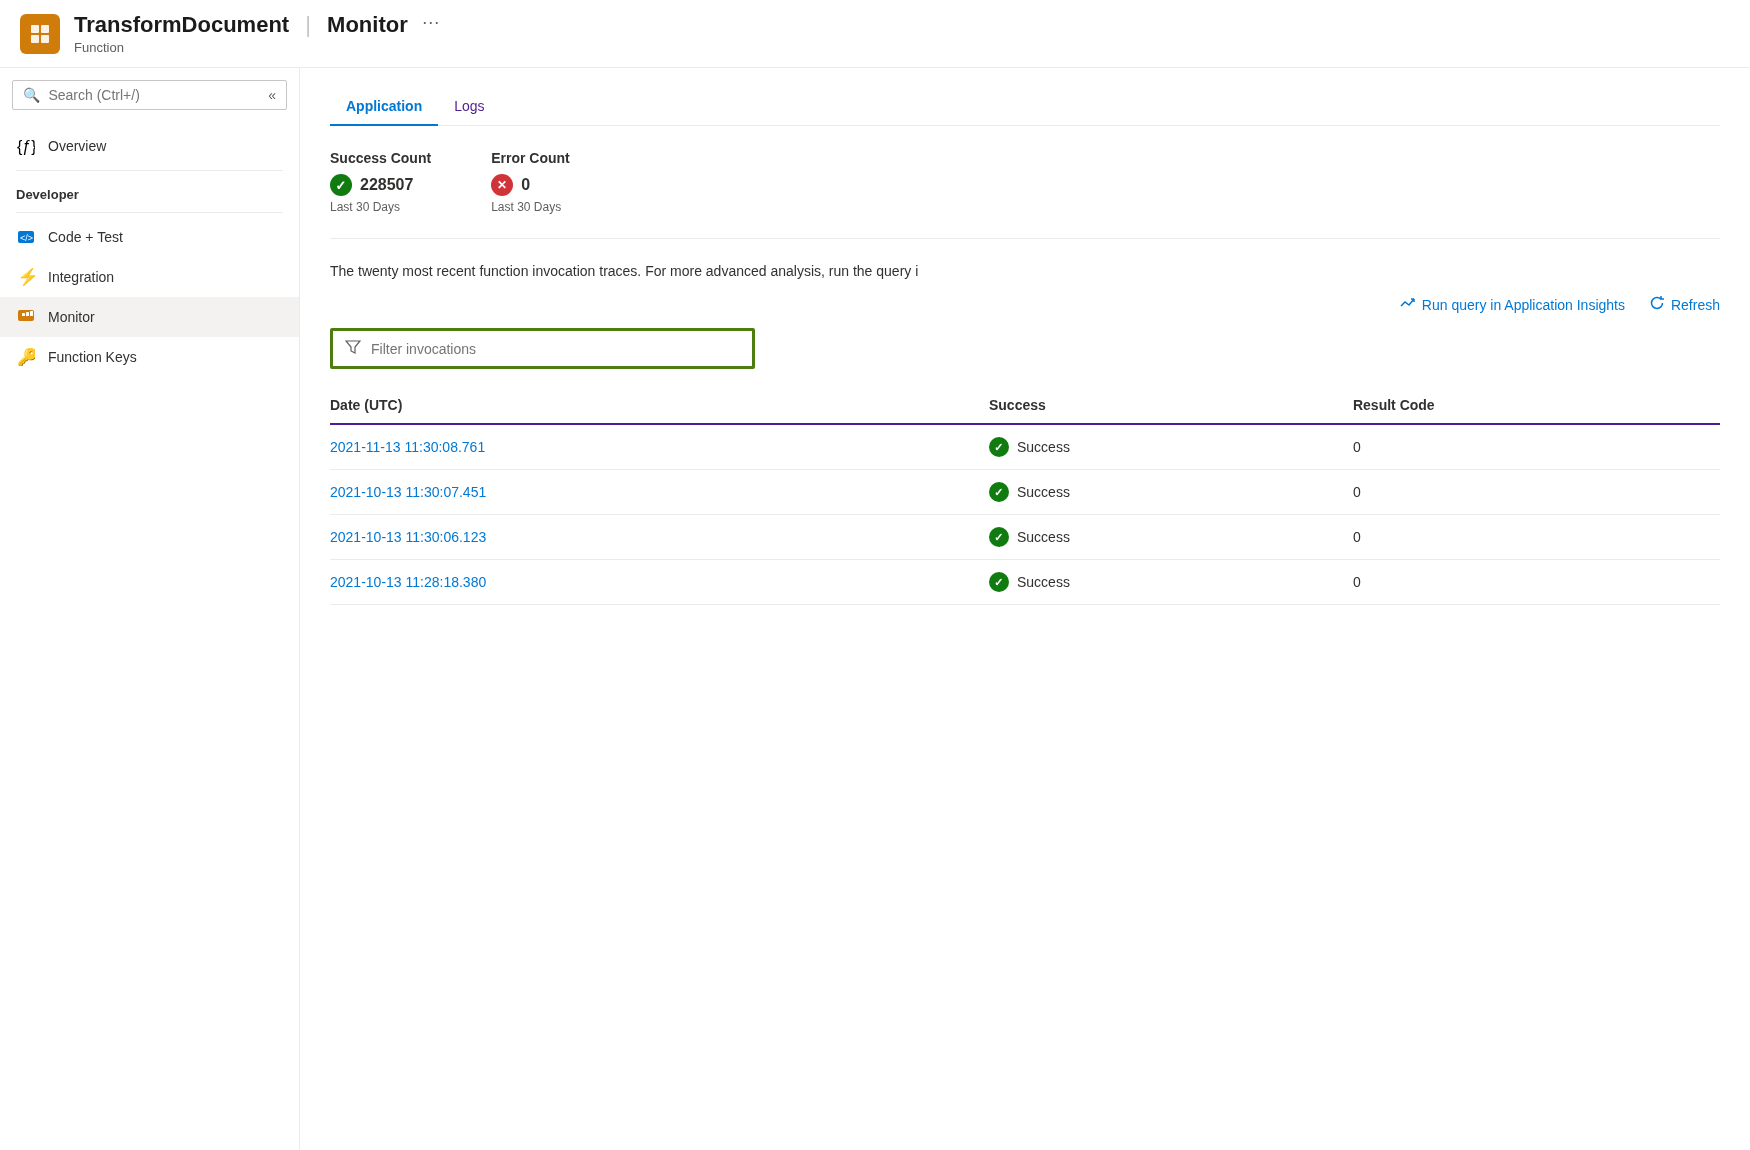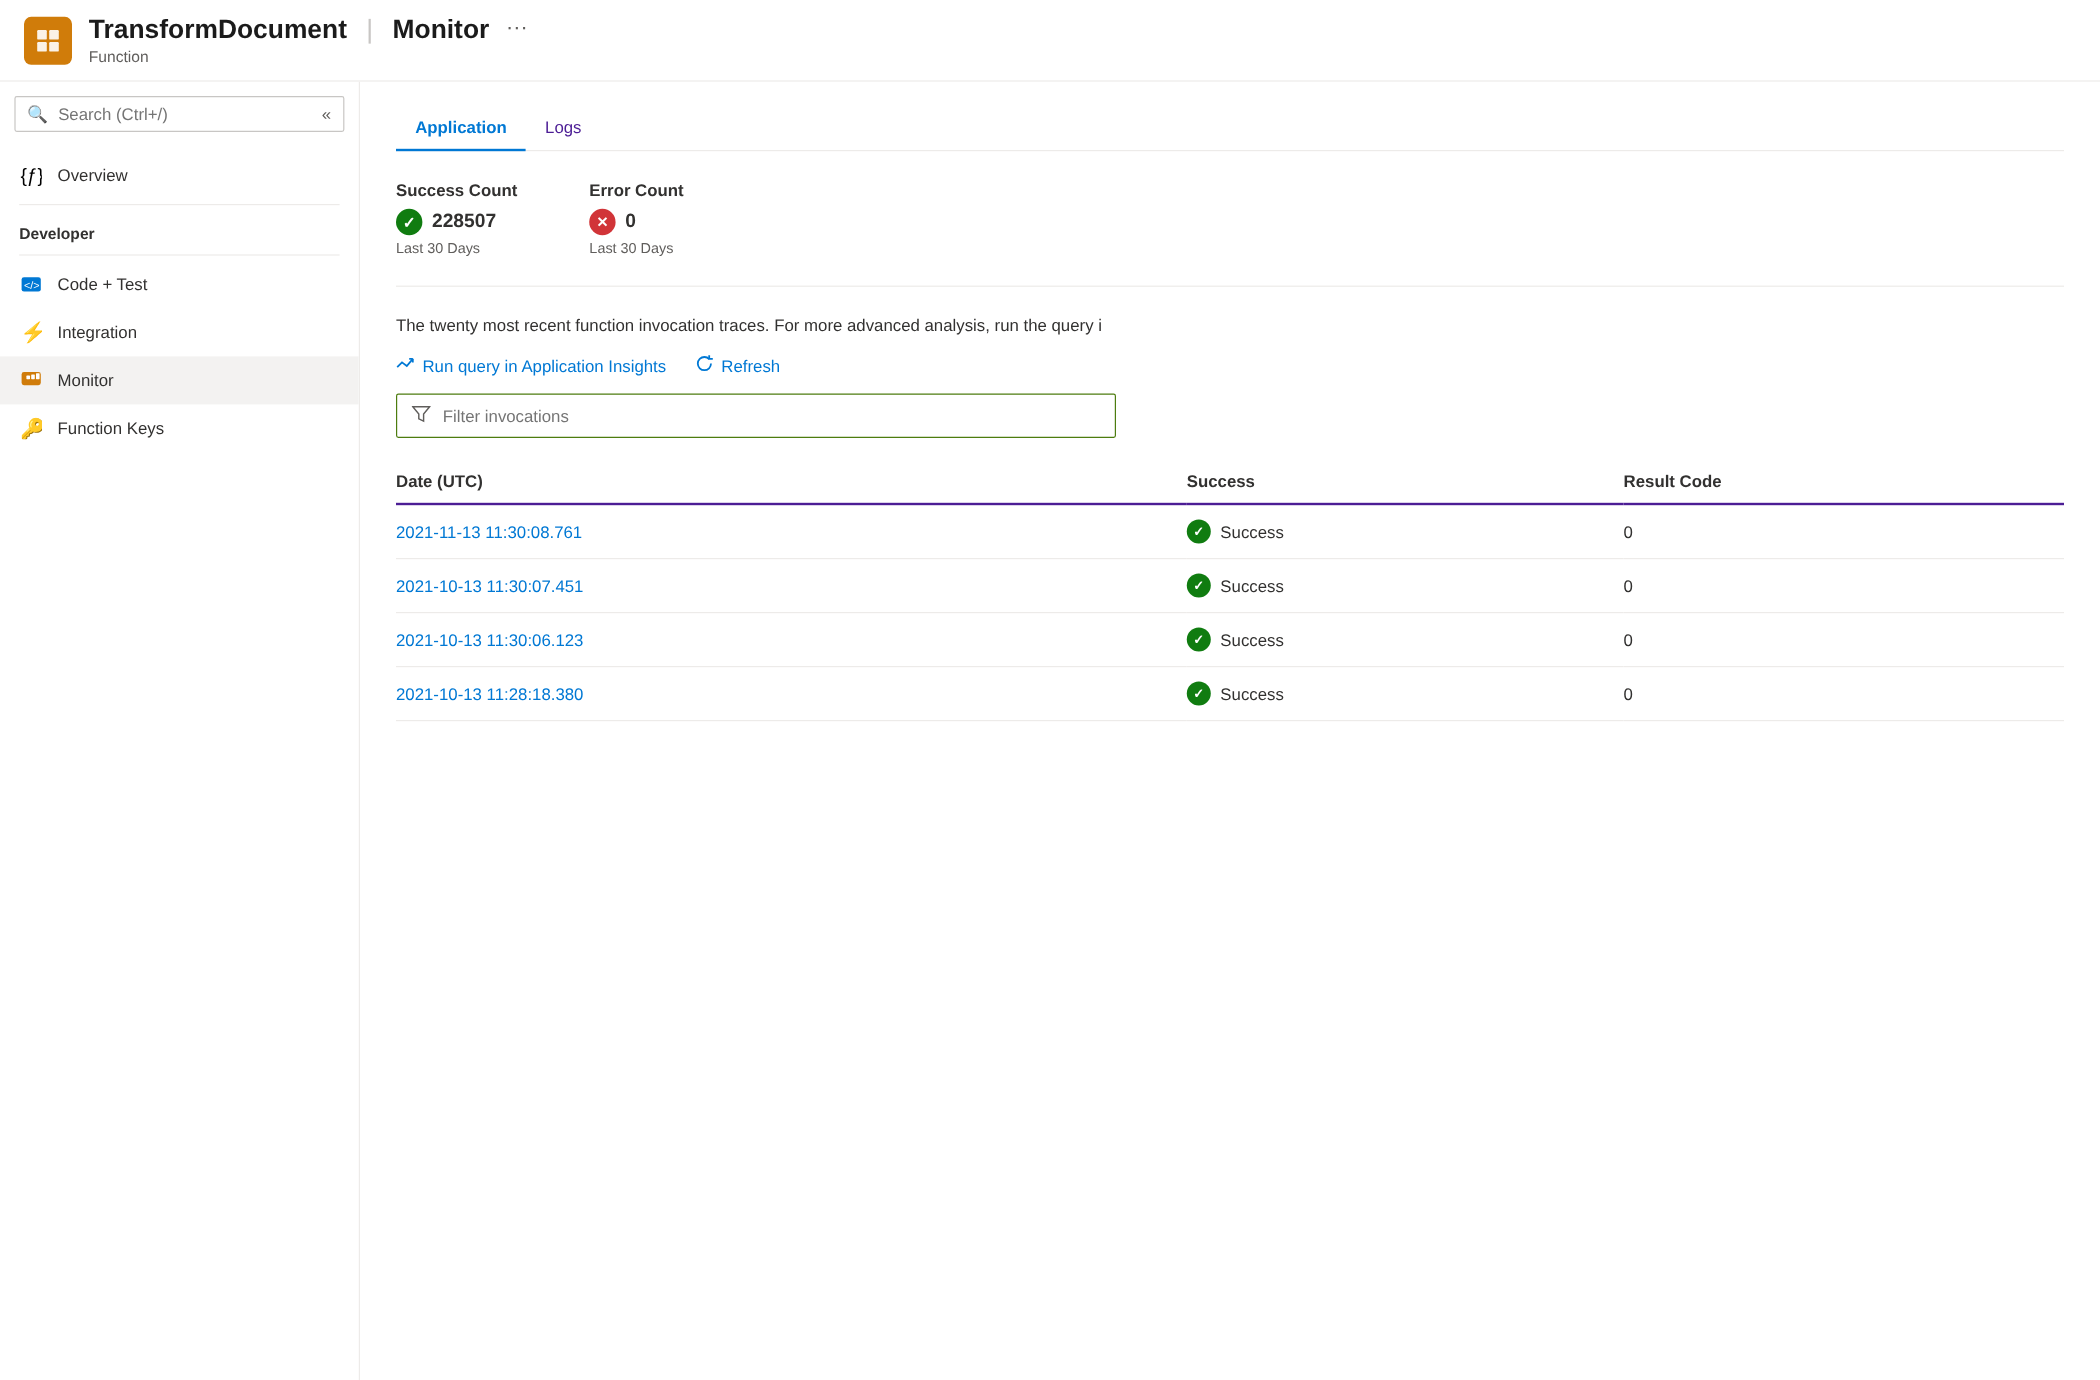--- a/index.html
+++ b/index.html
@@ -51,25 +51,25 @@
     .error-icon { width: 22px; height: 22px; background: #d13438; border-radius: 50%; display: flex; align-items: center; justify-content: center; flex-shrink: 0; }
     .error-icon::after { content: '✕'; color: white; font-size: 12px; font-weight: 700; }
 
     .stats-divider { height: 1px; background: #edebe9; margin-bottom: 24px; }
 
     
     .section-title { font-size: 20px; font-weight: 700; margin-bottom: 10px; }
     .section-desc { font-size: 14px; color: #323130; margin-bottom: 16px; }
 
     
-    .action-bar { display: flex; align-items: center; gap: 24px; margin-bottom: 14px; }
+    .action-bar { display: flex; align-items: center; gap: 24px; margin-bottom: 14px; justify-content: flex-end; }
     .action-link { display: flex; align-items: center; gap: 6px; color: #0078d4; cursor: pointer; font-size: 14px; text-decoration: none; }
 
     
-    .filter-bar { display: flex; align-items: center; border: 1px solid #4d7c0f; border-radius: 2px; padding: 8px 12px; margin-bottom: 20px; width: 600px; max-width: 100%; }
+    .filter-bar { display: flex; align-items: center; border: 3px solid #4d7c0f; border-radius: 2px; padding: 8px 12px; margin-bottom: 20px; width: 425px; max-width: 100%; }
     .filter-icon { color: #605e5c; margin-right: 10px; }
     .filter-bar input { border: none; outline: none; font-size: 14px; color: #a19f9d; flex: 1; background: transparent; }
 
     
     .table { width: 100%; border-collapse: collapse; }
     .table th { text-align: left; font-weight: 700; font-size: 14px; padding: 8px 12px 10px 0; border-bottom: 2px solid #4c1d95; color: #323130; }
     .table td { padding: 12px 12px 12px 0; border-bottom: 1px solid #edebe9; font-size: 14px; vertical-align: middle; }
     .table td.date-cell { color: #0078d4; cursor: pointer; }
     .success-cell { display: flex; align-items: center; gap: 8px; }
     .result-code { color: #323130; }

